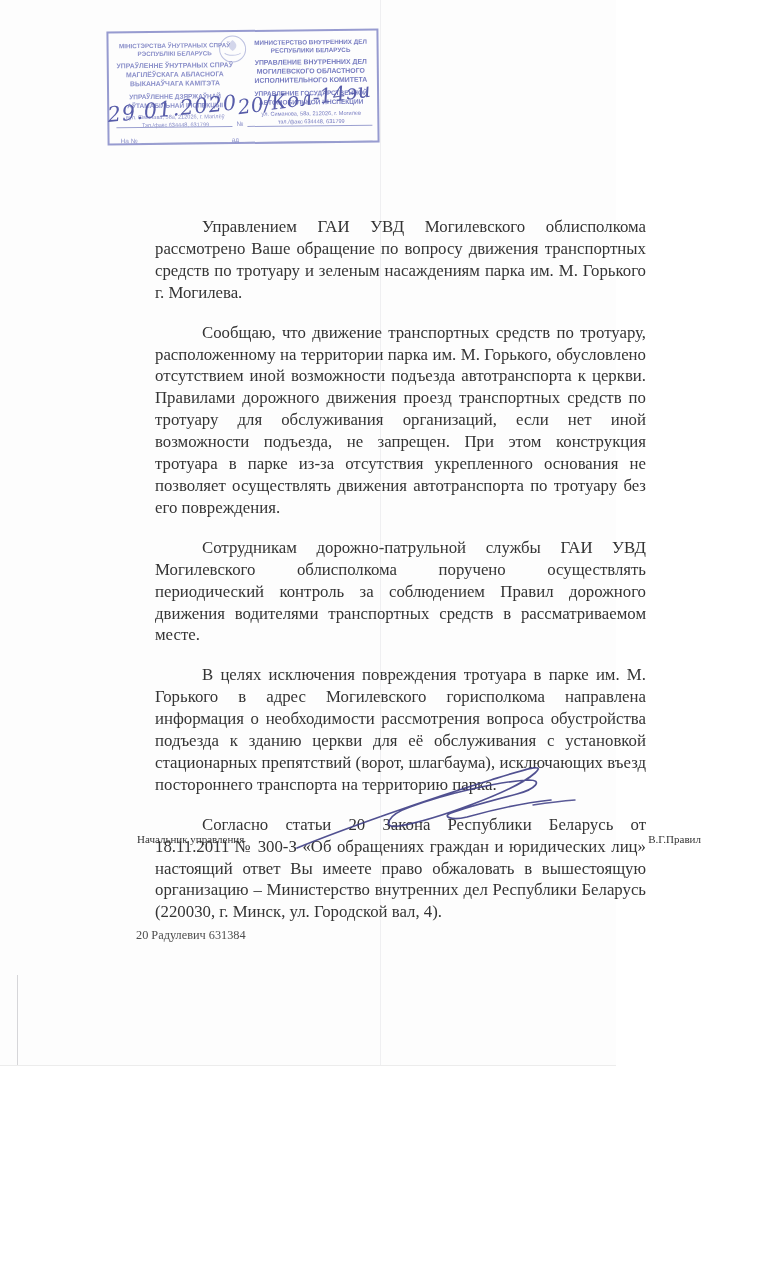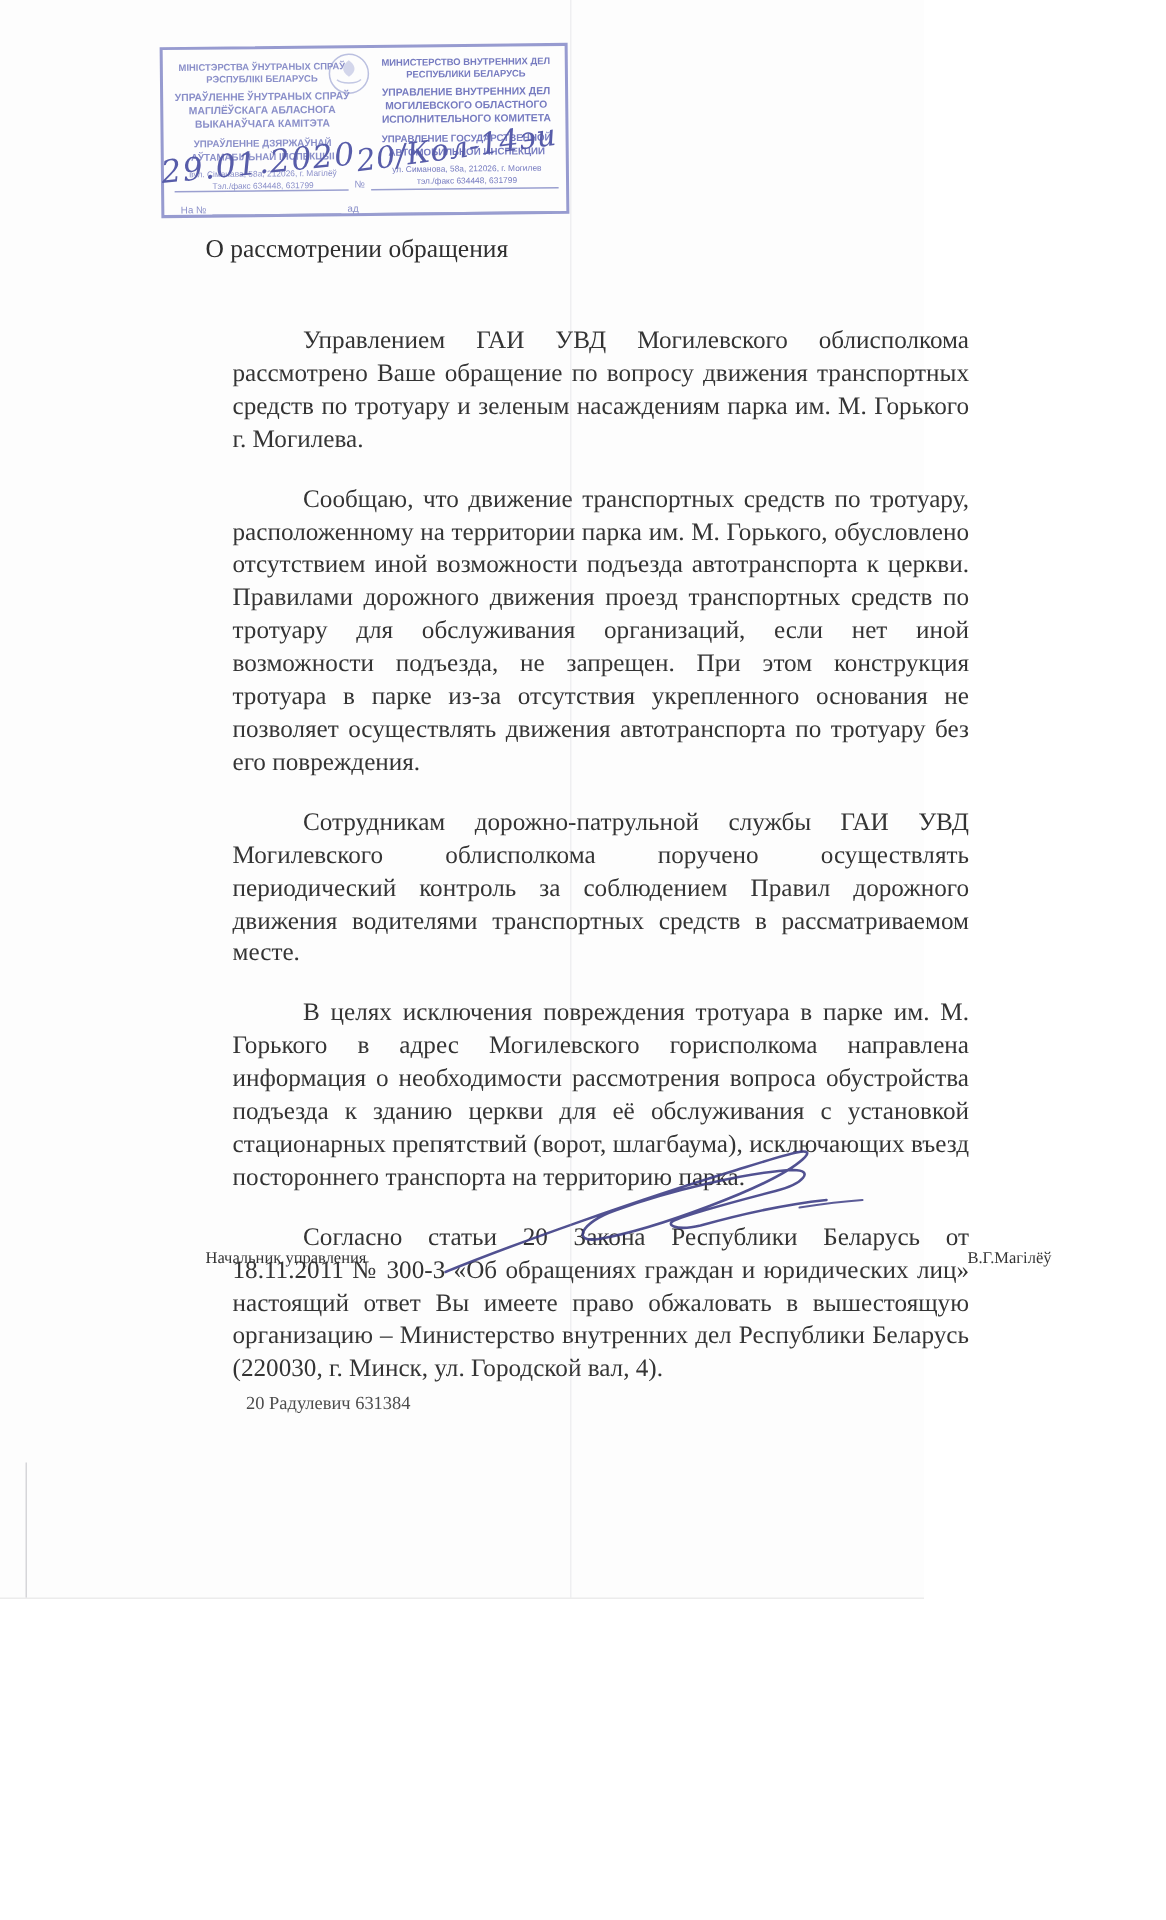--- a/index.html
+++ b/index.html
@@ -61,21 +61,21 @@
 
   .sig-row {
     position:absolute; left:137px; top:833px; width:564px;
     display:flex; justify-content:space-between;
     font-size:11px; color:#343434;
   }
   .signature-svg { position:absolute; left:283px; top:752px; }
 
   .footer-note {
     position:absolute; left:136px; top:928px;
-    font-size:12.3px; color:#4c4c4c;margin-left:28px;
+    font-size:12.3px; color:#4c4c4c;
   }
 </style>
 </head>
 <body>
 
 <div class="page">
   <div class="scan-area">
 
     <div class="stamp">
       <svg class="emblem" width="30" height="30" viewBox="0 0 30 30">
@@ -133,33 +133,32 @@
         <span class="lbl">На №</span>
         <span class="u u3"></span>
         <span class="lbl">ад</span>
         <span class="u u4"></span>
       </div>
 
       <div class="hw hw-date">29.01.2020</div>
       <div class="hw hw-number">20/Кол-14эи</div>
     </div>
 
-    <div class="doc-title">О рассмотрении обращения</div>
 
     <div class="doc-body">
       <p>Управлением ГАИ УВД Могилевского облисполкома рассмотрено Ваше обращение по вопросу движения транспортных средств по тротуару и зеленым насаждениям парка им. М. Горького г. Могилева.</p>
       <p>Сообщаю, что движение транспортных средств по тротуару, расположенному на территории парка им. М. Горького, обусловлено отсутствием иной возможности подъезда автотранспорта к церкви. Правилами дорожного движения проезд транспортных средств по тротуару для обслуживания организаций, если нет иной возможности подъезда, не запрещен. При этом конструкция тротуара в парке из-за отсутствия укрепленного основания не позволяет осуществлять движения автотранспорта по тротуару без его повреждения.</p>
       <p>Сотрудникам дорожно-патрульной службы ГАИ УВД Могилевского облисполкома поручено осуществлять периодический контроль за соблюдением Правил дорожного движения водителями транспортных средств в рассматриваемом месте.</p>
       <p>В целях исключения повреждения тротуара в парке им. М. Горького в адрес Могилевского горисполкома направлена информация о необходимости рассмотрения вопроса обустройства подъезда к зданию церкви для её обслуживания с установкой стационарных препятствий (ворот, шлагбаума), исключающих въезд постороннего транспорта на территорию парка.</p>
       <p>Согласно статьи 20 Закона Республики Беларусь от 18.11.2011 № 300-З «Об обращениях граждан и юридических лиц» настоящий ответ Вы имеете право обжаловать в вышестоящую организацию – Министерство внутренних дел Республики Беларусь (220030, г. Минск, ул. Городской вал, 4).</p>
     </div>
 
     <div class="sig-row">
       <span>Начальник управления</span>
-      <span>В.Г.Магілёў</span>
+      <span>В.Г.Правил</span>
     </div>
 
     <svg class="signature-svg" width="310" height="105" viewBox="0 0 310 105">
       <path d="M14,96 C58,78 142,48 208,28 C240,18 264,10 252,21
                C232,39 152,68 116,74 C98,77 104,63 127,55
                C162,42 217,29 246,28 C260,28 253,37 234,42
                C207,49 178,57 168,61 C159,64 167,69 184,65
                C209,58 240,51 268,48" fill="none" stroke="#3e3e85" stroke-width="1.7" stroke-linecap="round" opacity="0.9"></path>
       <path d="M250,53 C263,51 278,49 292,48" fill="none" stroke="#3e3e85" stroke-width="1.4" stroke-linecap="round" opacity="0.85"></path>
     </svg>

